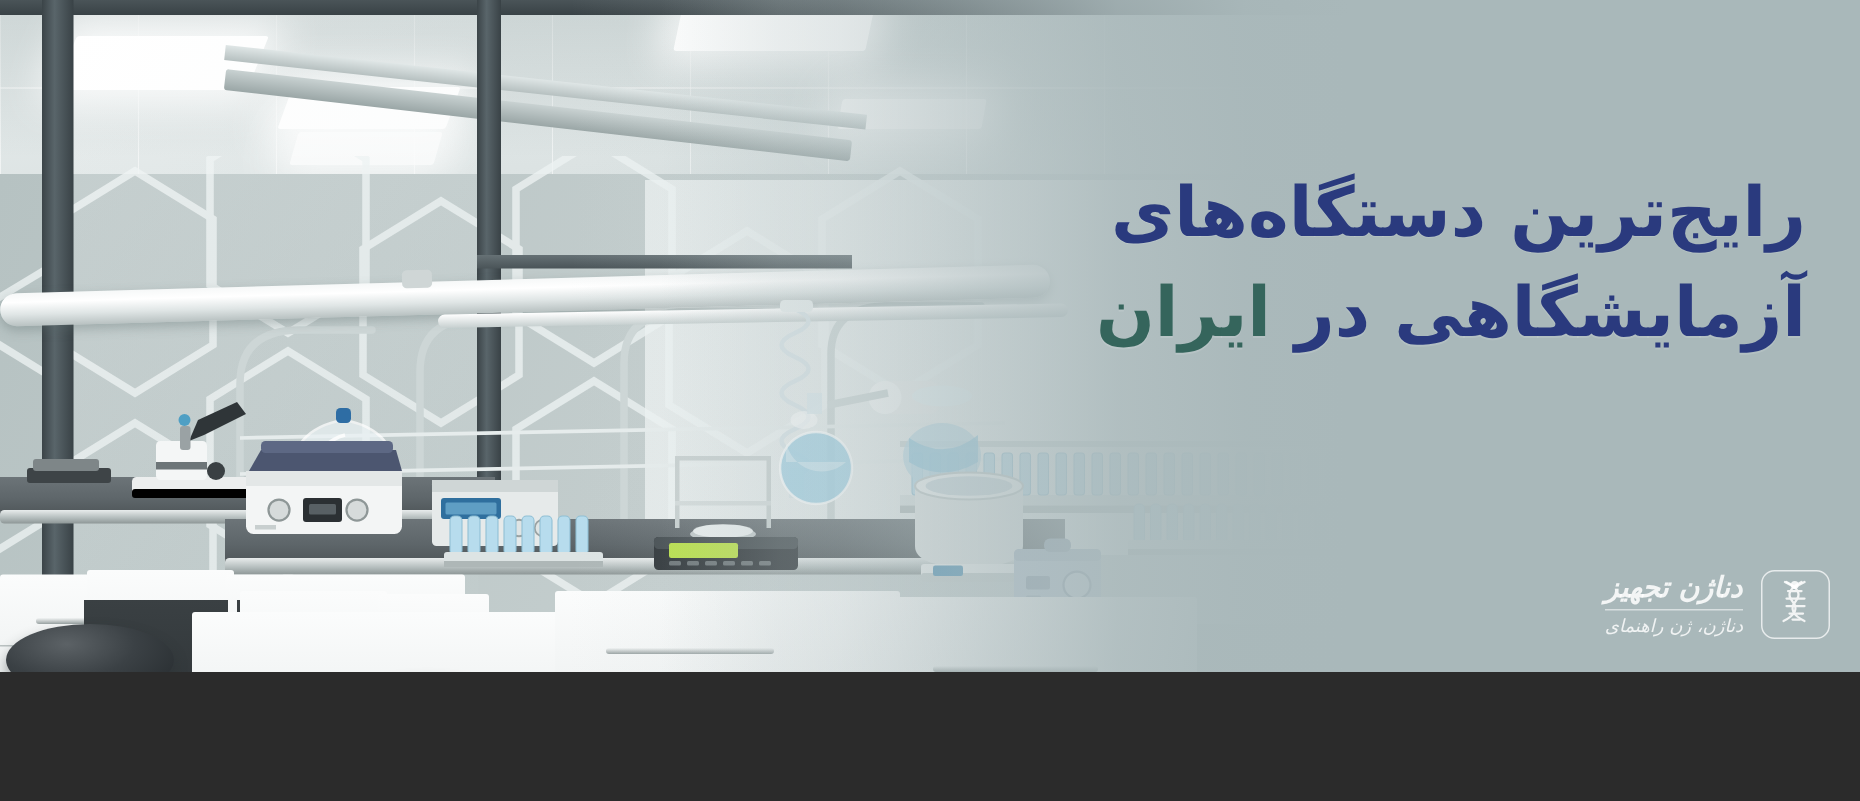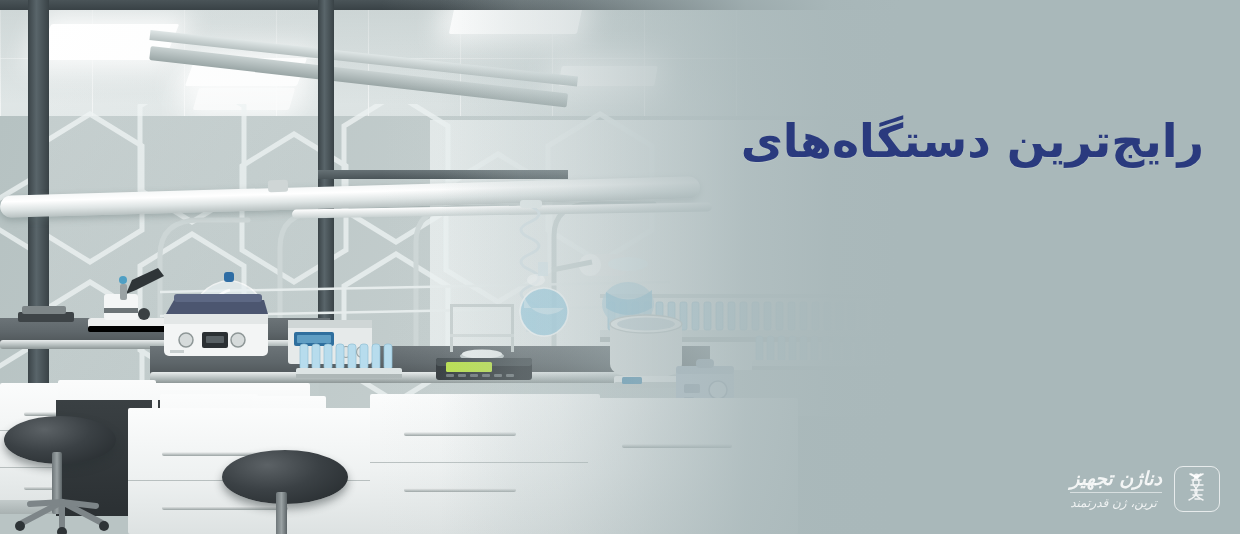--- a/index.html
+++ b/index.html
@@ -1,21 +1,21 @@
 <!DOCTYPE html>
 <html lang="fa" dir="rtl"><head>
 <meta charset="utf-8">
 <title>Lab Equipment Banner</title>
 <style>
   html,body{margin:0;padding:0;background:#2b2b2b;}
   *{box-sizing:border-box;}
 
   .banner{
     position:relative;
-    width:1240px;height:534px;
+    width:1240px;height:448px;
     overflow:hidden;
     font-family:"DejaVu Sans","Liberation Sans",sans-serif;
     background:#b9c4c4;
   }
 
   
   .photo{position:absolute;inset:0;overflow:hidden;}
 
   
   .ceiling{
@@ -542,20 +542,21 @@
 
   </div>
 
   <div class="overlay-soft"></div>
   <div class="overlay"></div>
 
   <div class="content">
 
     <div class="headline">
       <span class="hl-line">رایج‌ترین دستگاه‌های</span>
+      <span class="hl-line"><span>آزمایشگاهی در</span><span>&nbsp;</span><span class="hl-green">ایران</span></span>
     </div>
 
   </div>
 
   <div class="logo">
     <div class="logo-mark">
       <svg viewBox="0 0 30 34" aria-hidden="true">
         <g stroke="#ffffff" stroke-width="1.5" fill="none" opacity=".85" stroke-linecap="round">
           <path d="M19,2 q-12,6 -6,13 q6,7 -6,13"></path>
           <path d="M9,2 q12,6 6,13 q-6,7 6,13"></path>
@@ -565,17 +566,17 @@
             <path d="M11,23 L20,23"></path>
           <path d="M13,27 L18,27"></path>
         </g>
         <circle cx="14.5" cy="4" r="2.6" fill="#ffffff" opacity=".85"></circle>
         <path d="M8,2 L14.5,5.5 L21,2" stroke="#ffffff" stroke-width="1.6" fill="none" opacity=".85" stroke-linecap="round"></path>
       </svg>
     </div>
     <div class="logo-text">
       <div class="logo-name">دناژن تجهیز</div>
       <div class="logo-rule"></div>
-      <div class="logo-tag">ترین، ژن قدرتمند</div>
+      <div class="logo-tag">دناژن، ژن راهنمای</div>
     </div>
   </div>
 
 </div>
 
 </body></html>

